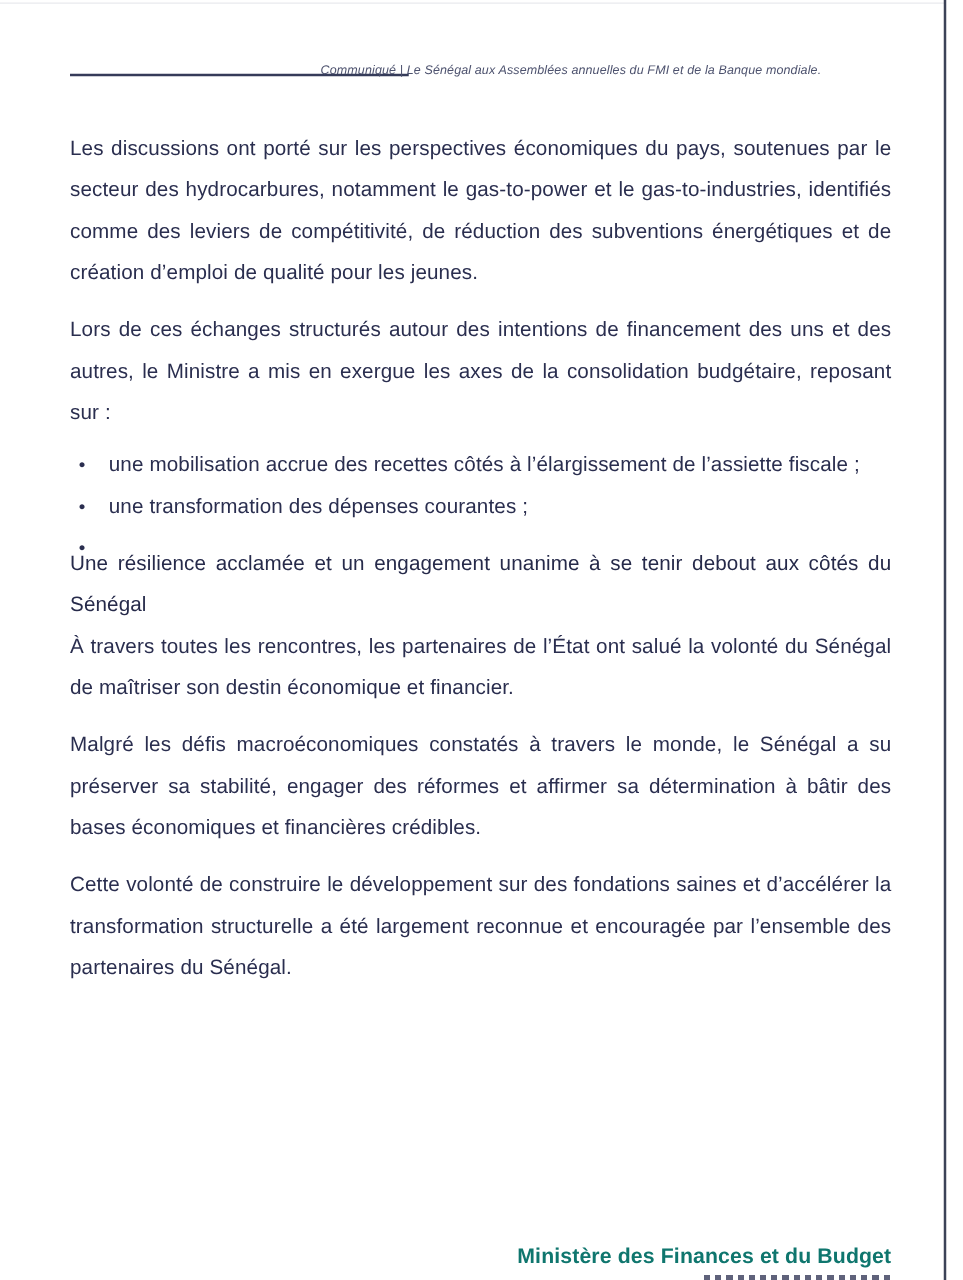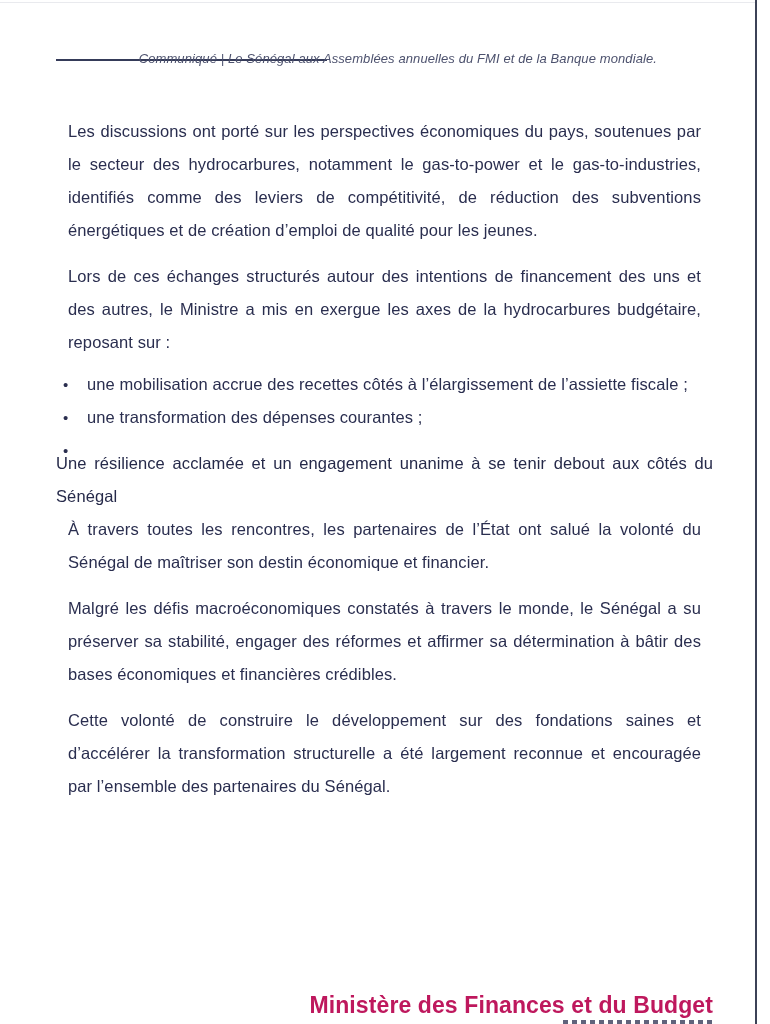--- a/index.html
+++ b/index.html
@@ -37,35 +37,35 @@
   }
   .header-rule {
     position: absolute;
     left: 56px; top: 59px;
     width: 271px; height: 2px;
     background: #353b59;
   }
   .header-caption {
     position: absolute;
     right: 57px; top: 51px;
-    font-size: 13px;
+    font-size: 10px;
     font-style: italic;
     letter-spacing: 0.1px;
     color: #4d526e;
     white-space: nowrap;
   }
   
   main {
     position: absolute;
     top: 103px;
     left: 56px;
     width: 657px;
   }
   p, h2, ul {
-    margin: 12px;
+    margin: 0;
     font-size: 16.5px;
     line-height: 33px;
     letter-spacing: 0.1px;
     text-align: justify;
   }
   p { margin-bottom: 13px; }
   h2 {
     font-weight: normal;
     color: #262a4a;
     margin: 13px 0 0 0;
@@ -88,24 +88,24 @@
     font-size: 15px;
   }
   
   footer {
     position: absolute;
     right: 57px;
     bottom: 0;
     text-align: right;
   }
   .footer-signature {
-    font-size: 23px;
+    font-size: 17px;
     font-weight: bold;
     letter-spacing: 0.1px;
-    color: #be185d;
+    color: #0f766e;
     line-height: 24px;
   }
   .footer-cutoff {
     margin-top: 3px;
     margin-left: auto;
     width: 150px;
     height: 4px;
     background: repeating-linear-gradient(90deg, #2a2e4f 0 5px, transparent 5px 9px);
     opacity: 0.75;
   }
@@ -117,21 +117,21 @@
 <div class="right-edge"></div>
 
 <header class="doc-header">
   <div class="header-rule"></div>
   <div class="header-caption">Communiqué | Le Sénégal aux Assemblées annuelles du FMI et de la Banque mondiale.</div>
 </header>
 
 <main>
   <p>Les discussions ont porté sur les perspectives économiques du pays, soutenues par le secteur des hydrocarbures, notamment le gas-to-power et le gas-to-industries, identifiés comme des leviers de compétitivité, de réduction des subventions énergétiques et de création d’emploi de qualité pour les jeunes.</p>
 
-  <p>Lors de ces échanges structurés autour des intentions de financement des uns et des autres, le Ministre a mis en exergue les axes de la hydrocarbures budgétaire, reposant sur :</p>
+  <p>Lors de ces échanges structurés autour des intentions de financement des uns et des autres, le Ministre a mis en exergue les axes de la consolidation budgétaire, reposant sur :</p>
 
   <ul>
     <li>
       <span class="bullet">•</span>
       <span>une mobilisation accrue des recettes côtés à l’élargissement de l’assiette fiscale ;</span>
     </li>
     <li>
       <span class="bullet">•</span>
       <span>une transformation des dépenses courantes ;</span>
     </li>

